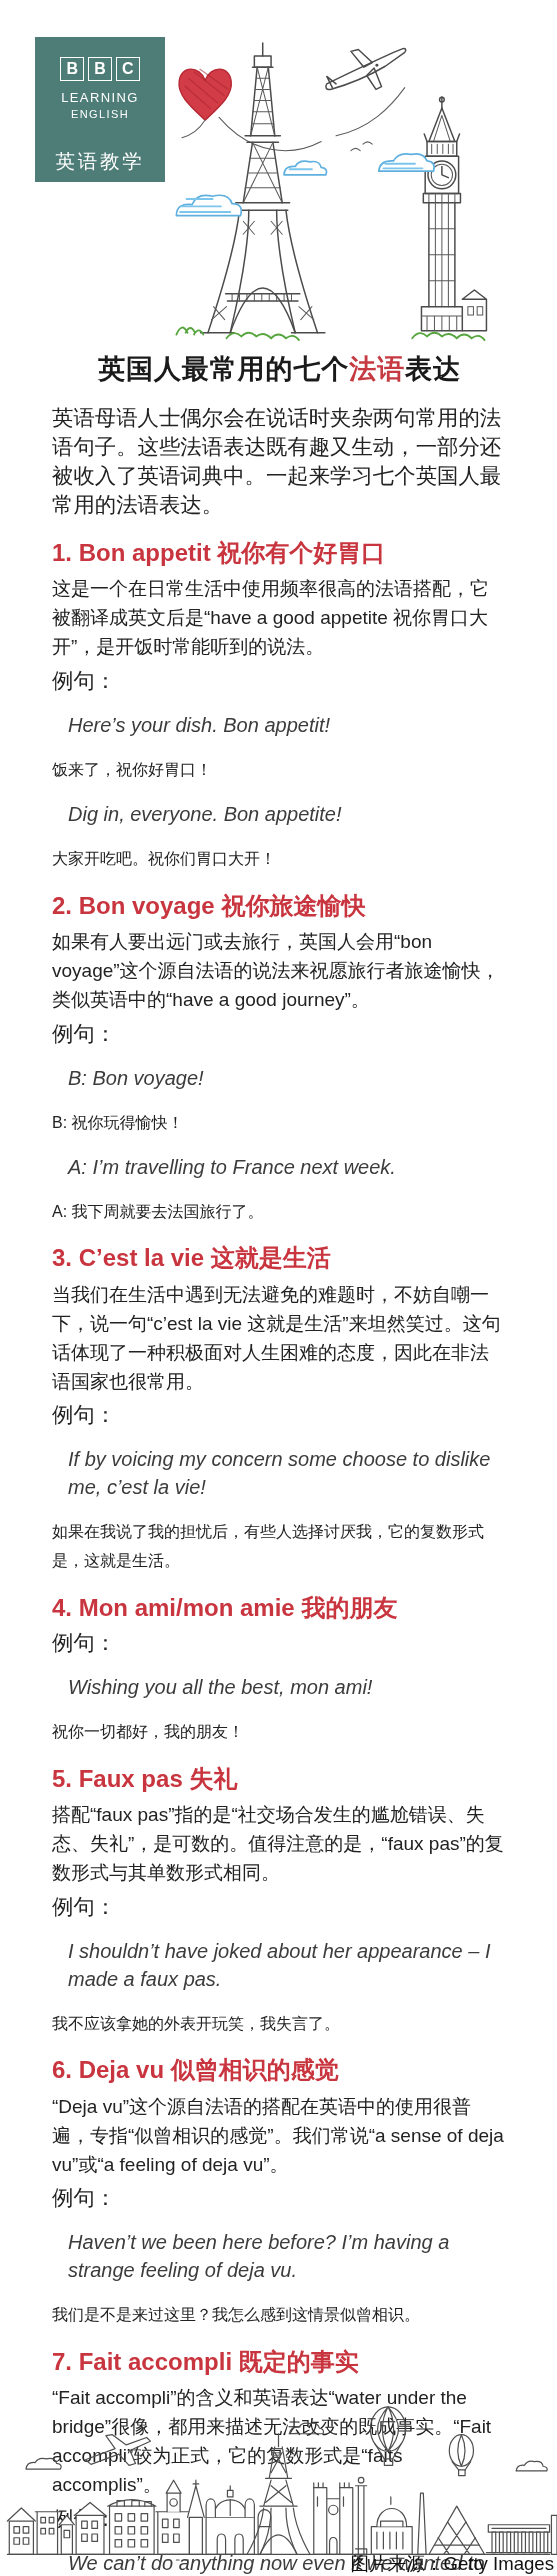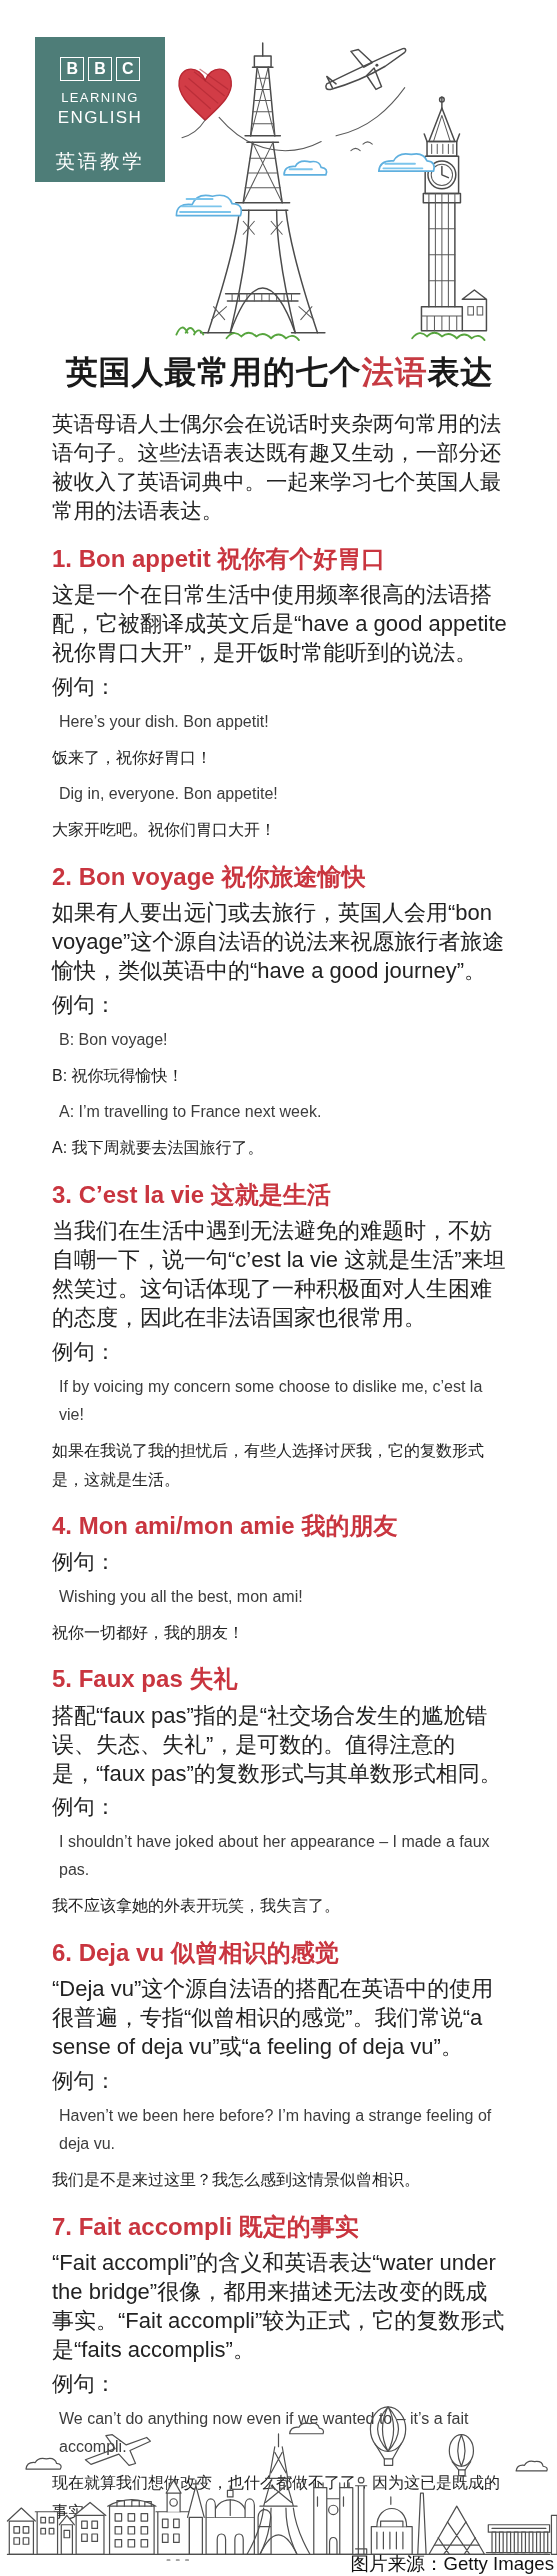--- a/index.html
+++ b/index.html
@@ -15,40 +15,40 @@
     position:absolute;left:35px;top:37px;width:130px;height:145px;
     background:#4e7d78;color:#fff;text-align:center;z-index:2;
   }
   .bbc-blocks{display:flex;justify-content:center;gap:3.7px;margin-top:20.4px;}
   .bbc-block{
     width:22px;height:22px;border:1.9px solid #fff;
     display:flex;align-items:center;justify-content:center;
     font-weight:bold;font-size:16px;line-height:1;
   }
   .logo-line{font-size:13px;letter-spacing:1.4px;margin-top:9.3px;line-height:1.15;}
-  .logo-line2{font-size:17px;letter-spacing:1.4px;margin-top:1.9px;line-height:1.15;}
-  .logo-zh{font-size:19.5px;margin-top:21px;letter-spacing:2.8px;}
+  .logo-line2{font-size:11px;letter-spacing:1.4px;margin-top:1.9px;line-height:1.15;}
+  .logo-zh{font-size:19.5px;margin-top:28px;letter-spacing:2.8px;}
   .sk{stroke:#4b4b4b;fill:none;stroke-width:1.6;stroke-linecap:round;stroke-linejoin:round;}
   .skthin{stroke:#5a5a5a;fill:none;stroke-width:1.1;stroke-linecap:round;}
   .cloud{stroke:#5fb0df;fill:#fff;stroke-width:1.8;stroke-linecap:round;stroke-linejoin:round;}
   .cloudfill{stroke:#7cc5ec;fill:none;stroke-width:2;stroke-linecap:round;}
   .grass{stroke:#57a53e;fill:none;stroke-width:2;stroke-linecap:round;}
   
   .main{padding:0 50px 0 52px;}
   .title{
-    margin:7.4px 0 18.6px;text-align:center;font-size:32px;font-weight:bold;
+    margin:7.4px 0 18.6px;text-align:center;font-size:27px;font-weight:bold;
     color:#1a1a1a;letter-spacing:0.9px;line-height:1.2;
   }
   .title .hl{color:#c63a42;}
   .intro{font-size:21.4px;line-height:29px;margin:0 0 7.4px;color:#222;}
   .sec-h{font-size:24px;line-height:28px;font-weight:bold;color:#c9353f;margin:18.6px 0 7.4px;}
-  .body-p{font-size:22px;line-height:29px;margin:0 0 5.6px;color:#222;}
+  .body-p{font-size:19px;line-height:29px;margin:0 0 5.6px;color:#222;}
   .label-p{font-size:21.4px;line-height:28px;margin:5.6px 0 3.7px;color:#222;}
   .ex{margin:0 0 8.4px;}
-  .en{font-size:16px;line-height:28px;margin:7px;color:#3c3c3c;}
+  .en{font-size:20px;line-height:28px;margin:16px;color:#3c3c3c;font-style:italic;}
   .zh{font-size:16px;line-height:29px;margin:0;color:#222;}
   
   .footer-art{position:absolute;left:0;top:2376px;width:557px;height:200px;}
   .skyline{stroke:#4f4f4f;fill:#fff;stroke-width:1.3;stroke-linecap:round;stroke-linejoin:round;}
   .skyline-ln{stroke:#4f4f4f;fill:none;stroke-width:1.3;stroke-linecap:round;stroke-linejoin:round;}
   .credit{
     position:absolute;top:2551px;right:3px;font-size:18.6px;color:#111;
     letter-spacing:0;
   }
 </style>

